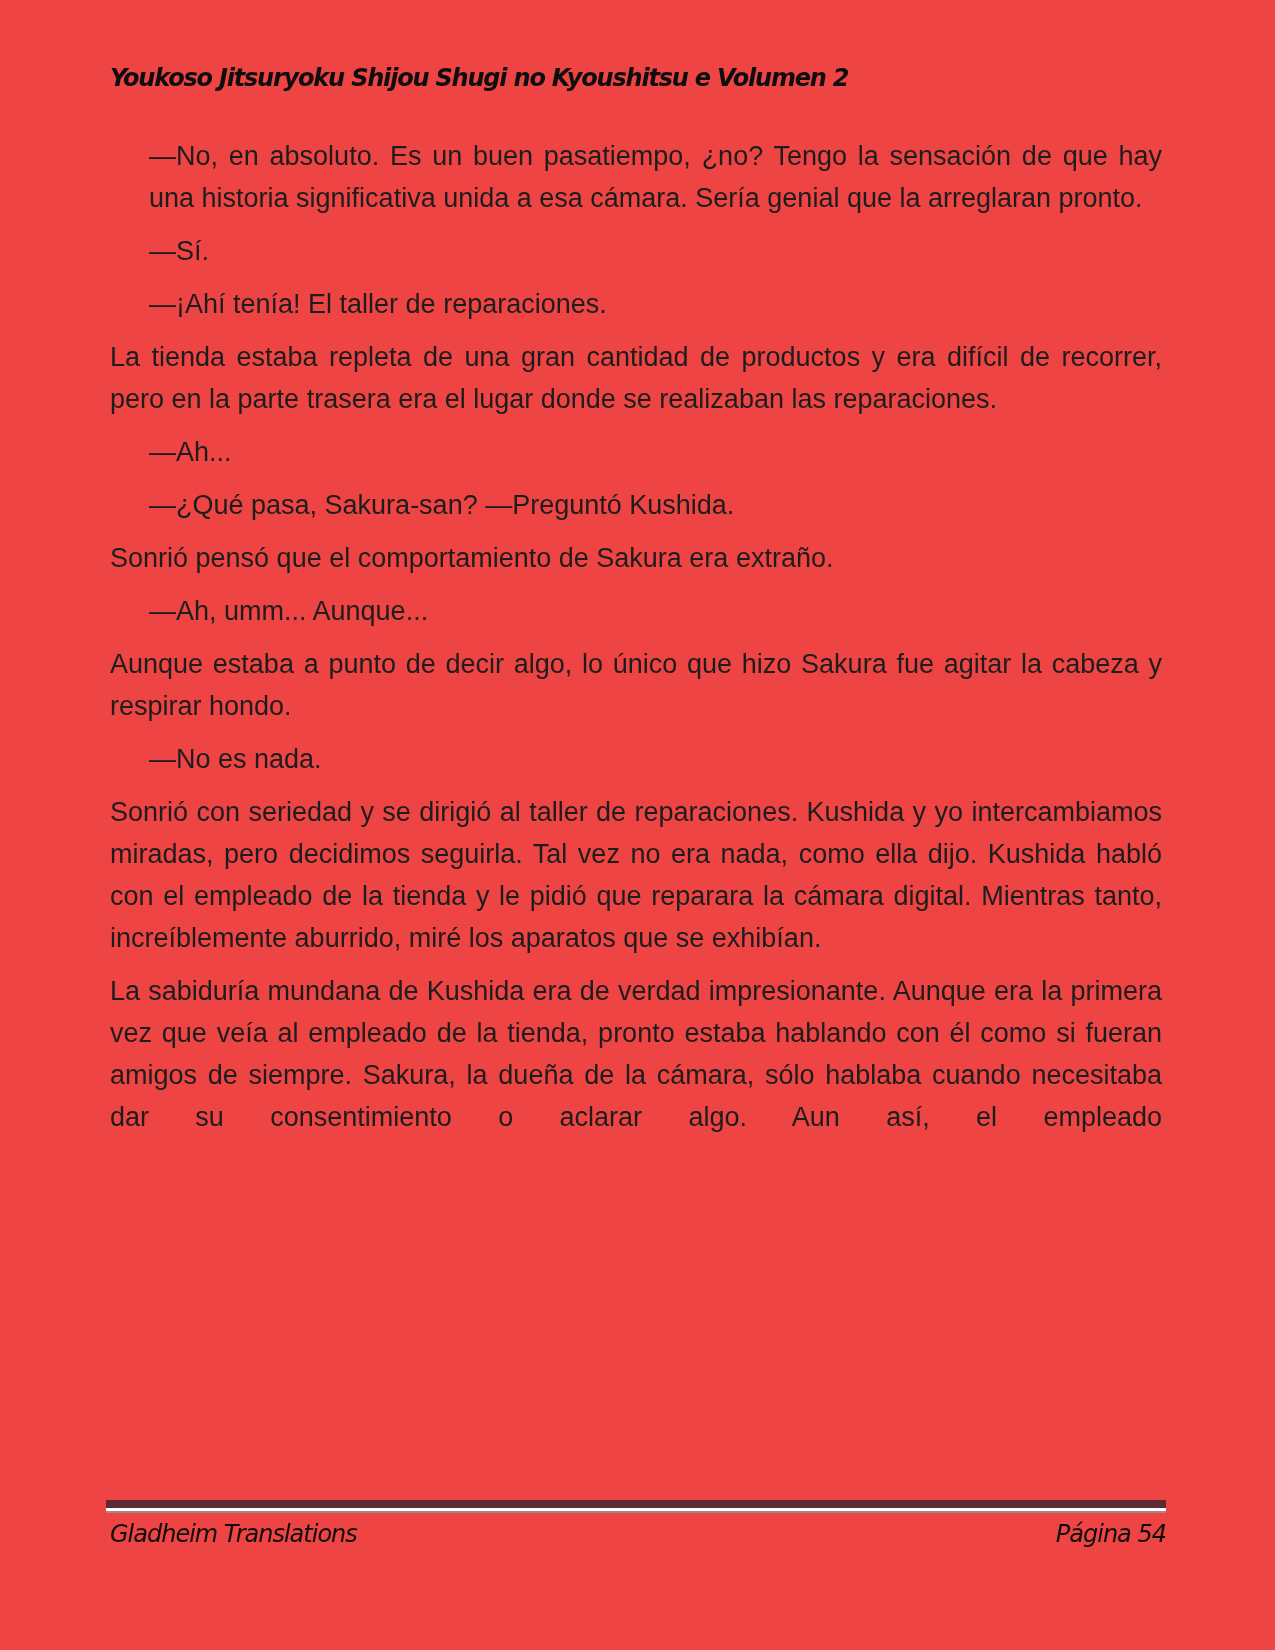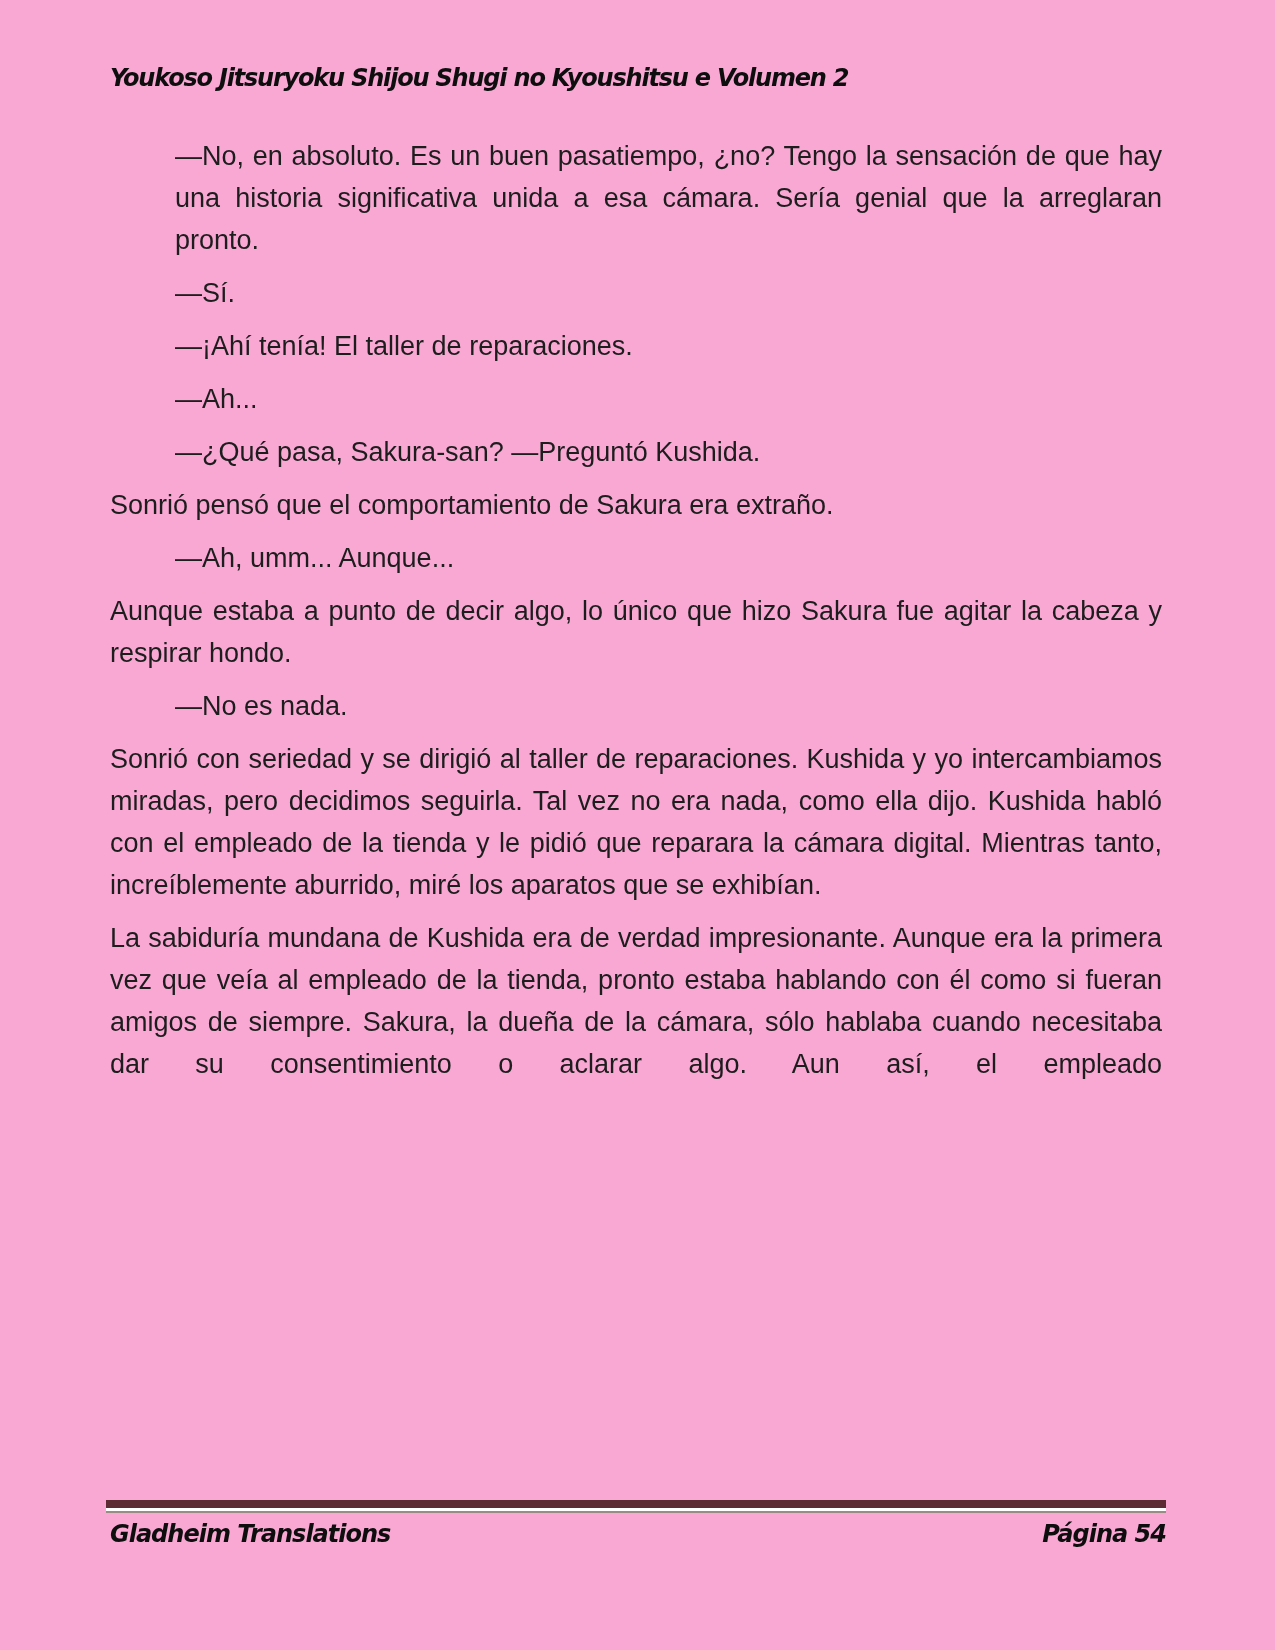--- a/index.html
+++ b/index.html
@@ -5,21 +5,21 @@
   html, body {
     margin: 0;
     padding: 0;
     background: #e8e8e8;
   }
   .page {
     position: relative;
     width: 1275px;
     height: 1650px;
     margin: 0 auto;
-    background: #f9a8d4;
+    background: #ef4444;
     overflow: hidden;
     font-family: "Liberation Sans", sans-serif;
   }
   
   .header {
     position: absolute;
     top: 64px;
     left: 110px;
     right: 115px;
   }
@@ -40,21 +40,21 @@
     width: 1052px;
     font-size: 27px;
     line-height: 42px;
     color: #1d1d1d;
     text-align: justify;
   }
   .content p {
     margin: 0 0 11px 0;
   }
   .content p.dialogue {
-    margin-left: 65px;
+    margin-left: 39px;
   }
   .content p.justify-last {
     text-align-last: justify;
   }
   
   .footer-rule {
     position: absolute;
     top: 1500px;
     left: 106px;
     width: 1060px;
@@ -76,41 +76,42 @@
     position: absolute;
     top: 1520px;
     left: 110px;
     width: 1056px;
     display: flex;
     justify-content: space-between;
     align-items: baseline;
   }
   .footer-text {
     font-family: "DejaVu Sans", sans-serif;
-    font-weight: bold;
+    font-weight: normal;
     font-style: italic;
     font-size: 24px;
     letter-spacing: -1px;
     color: #0e0e0e;
     white-space: nowrap;
   }
 </style>
 </head>
 <body>
 
 <div class="page">
 
   <div class="header">
     <div class="header-title">Youkoso Jitsuryoku Shijou Shugi no Kyoushitsu e Volumen 2</div>
   </div>
 
   <div class="content" style="color: rgb(29, 29, 29);">
     <p class="dialogue">—No, en absoluto. Es un buen pasatiempo, ¿no? Tengo la sensación de que hay una historia significativa unida a esa cámara. Sería genial que la arreglaran pronto.</p>
     <p class="dialogue">—Sí.</p>
     <p class="dialogue">—¡Ahí tenía! El taller de reparaciones.</p>
+    <p class="narrative">La tienda estaba repleta de una gran cantidad de productos y era difícil de recorrer, pero en la parte trasera era el lugar donde se realizaban las reparaciones.</p>
     <p class="dialogue">—Ah...</p>
     <p class="dialogue">—¿Qué pasa, Sakura-san? —Preguntó Kushida.</p>
     <p class="narrative">Sonrió pensó que el comportamiento de Sakura era extraño.</p>
     <p class="dialogue">—Ah, umm... Aunque...</p>
     <p class="narrative">Aunque estaba a punto de decir algo, lo único que hizo Sakura fue agitar la cabeza y respirar hondo.</p>
     <p class="dialogue">—No es nada.</p>
     <p class="narrative">Sonrió con seriedad y se dirigió al taller de reparaciones. Kushida y yo intercambiamos miradas, pero decidimos seguirla. Tal vez no era nada, como ella dijo. Kushida habló con el empleado de la tienda y le pidió que reparara la cámara digital. Mientras tanto, increíblemente aburrido, miré los aparatos que se exhibían.</p>
     <p class="narrative justify-last">La sabiduría mundana de Kushida era de verdad impresionante. Aunque era la primera vez que veía al empleado de la tienda, pronto estaba hablando con él como si fueran amigos de siempre. Sakura, la dueña de la cámara, sólo hablaba cuando necesitaba dar su consentimiento o aclarar algo. Aun así, el empleado</p>
   </div>
 

